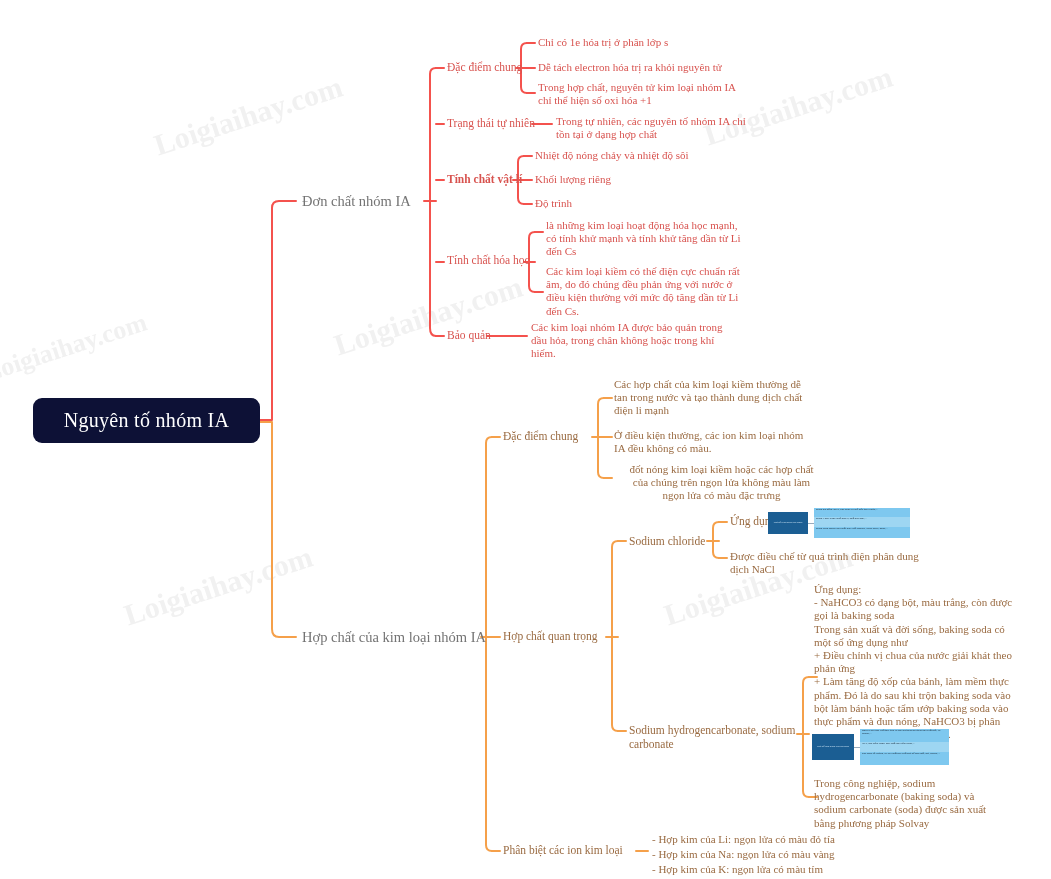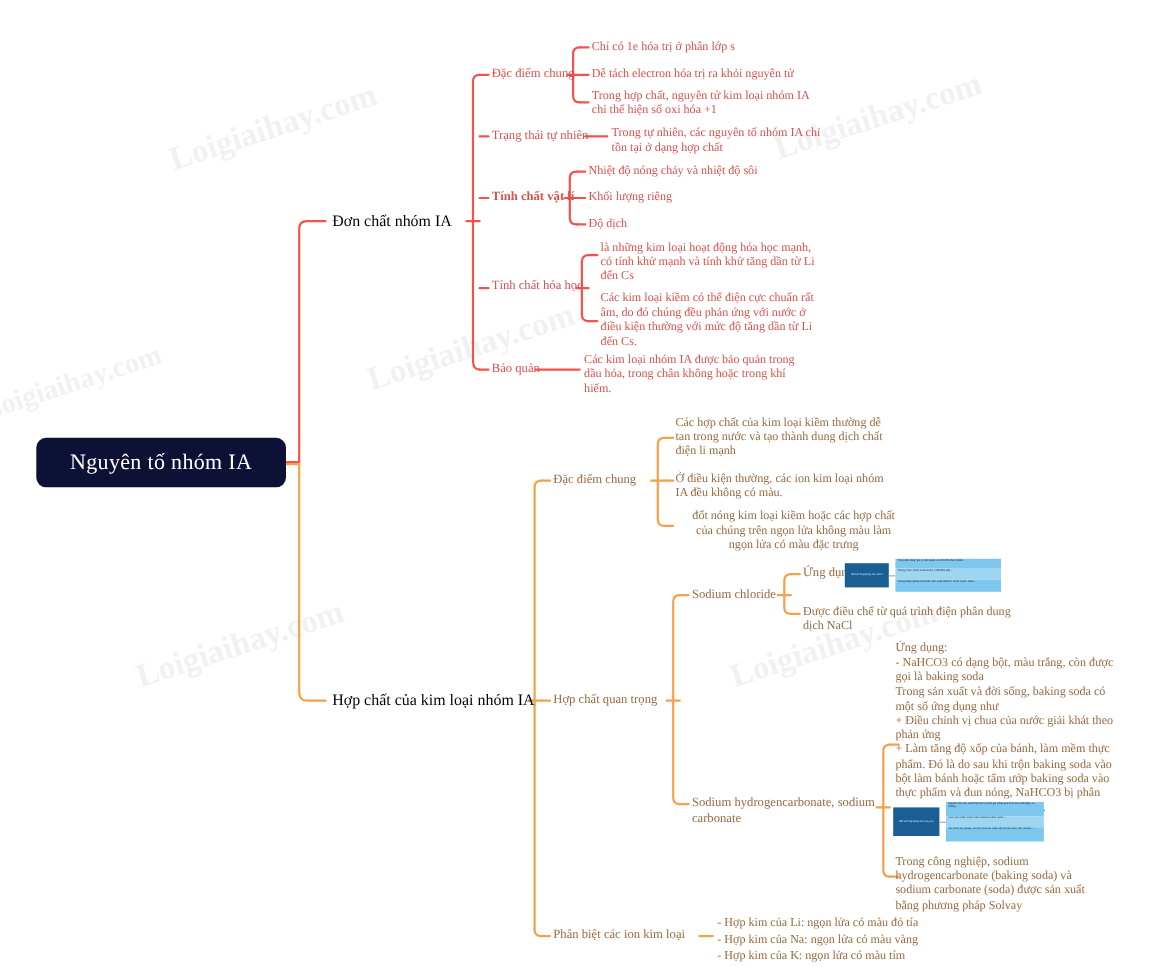--- a/index.html
+++ b/index.html
@@ -46,21 +46,21 @@
     font-family:"Liberation Serif",serif;
   }
 
   
   .node{
     position:absolute;
     z-index:2;
     line-height:1.2;
     white-space:pre-line;
   }
-  .lvl1{font-size:14.5px;color:#000000;}
+  .lvl1{font-size:14.5px;color:#737373;}
   .red .lvl2,.red .lvl3{color:#d8534f;}
   .org .lvl2,.org .lvl3{color:#9a6b42;}
   .lvl2{font-size:11.5px;}
   .lvl3{font-size:11px;}
 
   
   .mini{
     position:absolute;
     z-index:2;
     background:#ffffff;
@@ -189,21 +189,21 @@
     <div class="node lvl3" style="left:538px;top:36px;width:250px;">Chỉ có 1e hóa trị ở phân lớp s</div>
     <div class="node lvl3" style="left:538px;top:61px;width:250px;">Dễ tách electron hóa trị ra khỏi nguyên tử</div>
     <div class="node lvl3" style="left:538px;top:81px;width:215px;">Trong hợp chất, nguyên tử kim loại nhóm IA
 chỉ thể hiện số oxi hóa +1</div>
 
     <div class="node lvl3" style="left:556px;top:115px;width:200px;">Trong tự nhiên, các nguyên tố nhóm IA chỉ
 tồn tại ở dạng hợp chất</div>
 
     <div class="node lvl3" style="left:535px;top:149px;width:230px;">Nhiệt độ nóng chảy và nhiệt độ sôi</div>
     <div class="node lvl3" style="left:535px;top:173px;width:230px;">Khối lượng riêng</div>
-    <div class="node lvl3" style="left:535px;top:197px;width:230px;">Độ dịch</div>
+    <div class="node lvl3" style="left:535px;top:197px;width:230px;">Độ trình</div>
 
     <div class="node lvl3" style="left:546px;top:219px;width:215px;">là những kim loại hoạt động hóa học mạnh,
 có tính khử mạnh và tính khử tăng dần từ Li
 đến Cs</div>
     <div class="node lvl3" style="left:546px;top:265px;width:215px;">Các kim loại kiềm có thế điện cực chuẩn rất
 âm, do đó chúng đều phản ứng với nước ở
 điều kiện thường với mức độ tăng dần từ Li
 đến Cs.</div>
 
     <div class="node lvl3" style="left:531px;top:321px;width:215px;">Các kim loại nhóm IA được bảo quản trong

